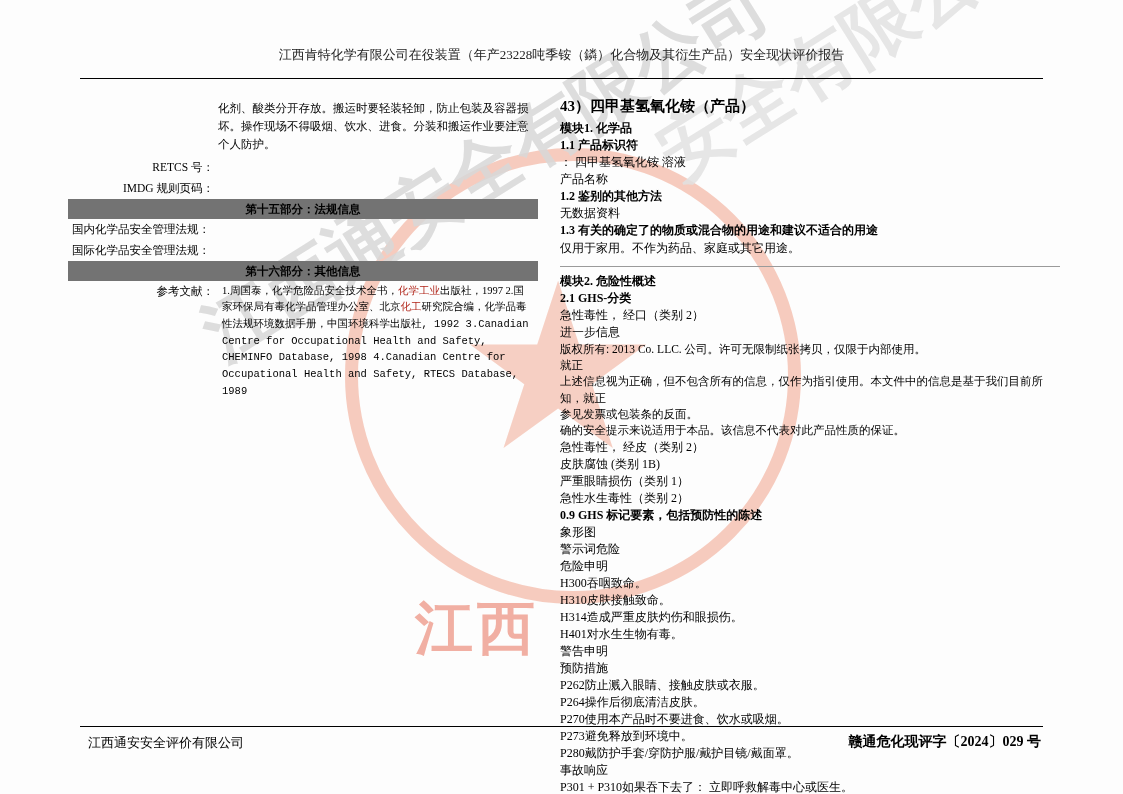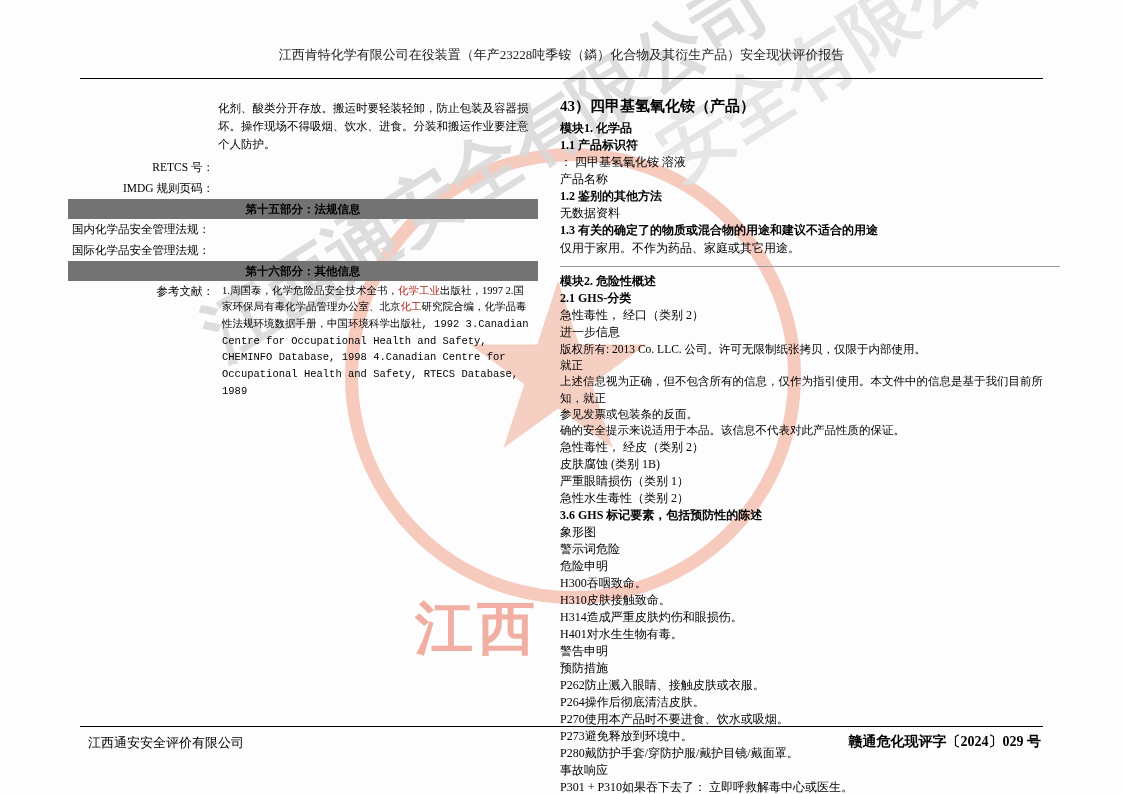--- a/index.html
+++ b/index.html
@@ -296,21 +296,21 @@
     <div class="rline small">就正</div>
     <div class="rline small">上述信息视为正确，但不包含所有的信息，仅作为指引使用。本文件中的信息是基于我们目前所知，就正</div>
     <div class="rline small">参见发票或包装条的反面。</div>
     <div class="rline small">确的安全提示来说适用于本品。该信息不代表对此产品性质的保证。</div>
 
     <div class="rline">急性毒性，  经皮（类别 2）</div>
     <div class="rline">皮肤腐蚀 (类别 1B)</div>
     <div class="rline">严重眼睛损伤（类别 1）</div>
     <div class="rline">急性水生毒性（类别 2）</div>
 
-    <div class="rline b">3.6 GHS  标记要素，包括预防性的陈述</div>
+    <div class="rline b">0.9 GHS  标记要素，包括预防性的陈述</div>
     <div class="rline">象形图</div>
     <div class="rline">警示词危险</div>
     <div class="rline">危险申明</div>
 
     <div class="rline">H300吞咽致命。</div>
     <div class="rline">H310皮肤接触致命。</div>
     <div class="rline">H314造成严重皮肤灼伤和眼损伤。</div>
     <div class="rline">H401对水生生物有毒。</div>
 
     <div class="rline">警告申明</div>

